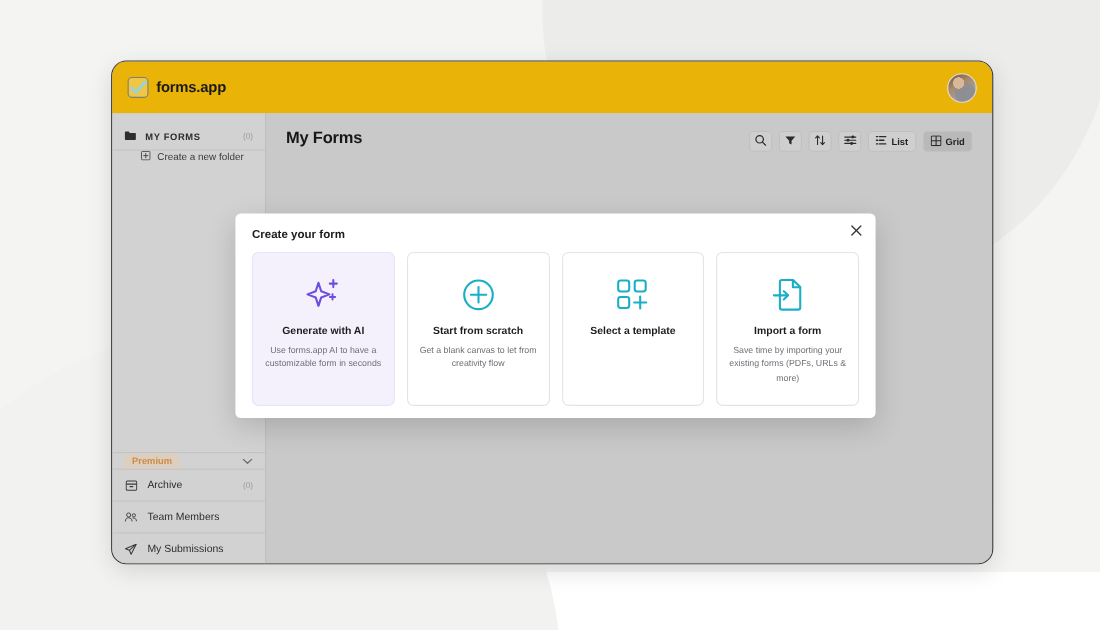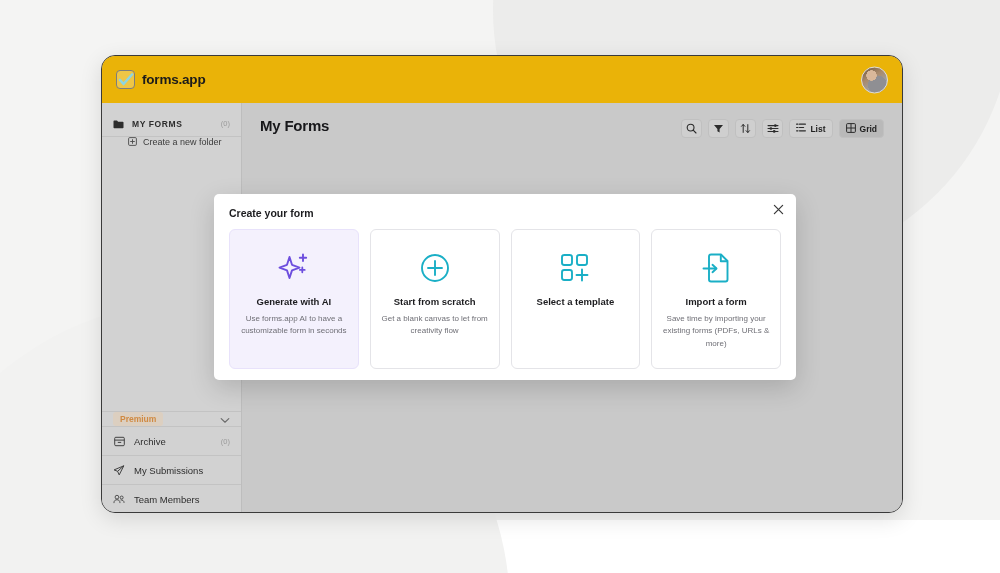--- a/index.html
+++ b/index.html
@@ -297,39 +297,39 @@
             <path d="M4.2 6.4 H6.8" stroke="#3a3a3a" stroke-width="0.95" stroke-linecap="round"></path>
           </svg>
         </span>
         <span class="txt">Archive</span>
         <span class="side-count">(0)</span>
       </div>
 
 
       <div class="side-item">
         <span class="ico">
-          <svg width="12" height="11" viewBox="0 0 12 11">
-            <path d="M10.8 0.8 L1.1 4.9 L4.6 6.3 L6.2 9.9 Z" stroke="#3a3a3a" stroke-width="0.95" fill="none" stroke-linejoin="round"></path>
-            <path d="M10.8 0.8 L4.6 6.3" stroke="#3a3a3a" stroke-width="0.95"></path>
-          </svg>
-        </span>
-        <span class="txt">My Submissions</span>
-        <span class="side-count"></span>
-      </div>
-
-      <div class="side-item">
-        <span class="ico">
           <svg width="13" height="10" viewBox="0 0 13 10">
             <circle cx="4.3" cy="3" r="2" stroke="#3a3a3a" stroke-width="0.9" fill="none"></circle>
             <circle cx="9.4" cy="3.4" r="1.6" stroke="#3a3a3a" stroke-width="0.9" fill="none"></circle>
             <path d="M1 9 C1 6.8 2.5 5.8 4.3 5.8 C6.1 5.8 7.6 6.8 7.6 9" stroke="#3a3a3a" stroke-width="0.9" fill="none" stroke-linecap="round"></path>
             <path d="M8.6 6 C10.4 6 12 6.8 12 8.8" stroke="#3a3a3a" stroke-width="0.9" fill="none" stroke-linecap="round"></path>
           </svg>
         </span>
         <span class="txt">Team Members</span>
+        <span class="side-count"></span>
+      </div>
+
+      <div class="side-item">
+        <span class="ico">
+          <svg width="12" height="11" viewBox="0 0 12 11">
+            <path d="M10.8 0.8 L1.1 4.9 L4.6 6.3 L6.2 9.9 Z" stroke="#3a3a3a" stroke-width="0.95" fill="none" stroke-linejoin="round"></path>
+            <path d="M10.8 0.8 L4.6 6.3" stroke="#3a3a3a" stroke-width="0.95"></path>
+          </svg>
+        </span>
+        <span class="txt">My Submissions</span>
         <span class="side-count"></span>
       </div>
 
     </div>
 
     <div class="main">
 
       <div class="main-head">
         <span class="page-title">My Forms</span>
       </div>

